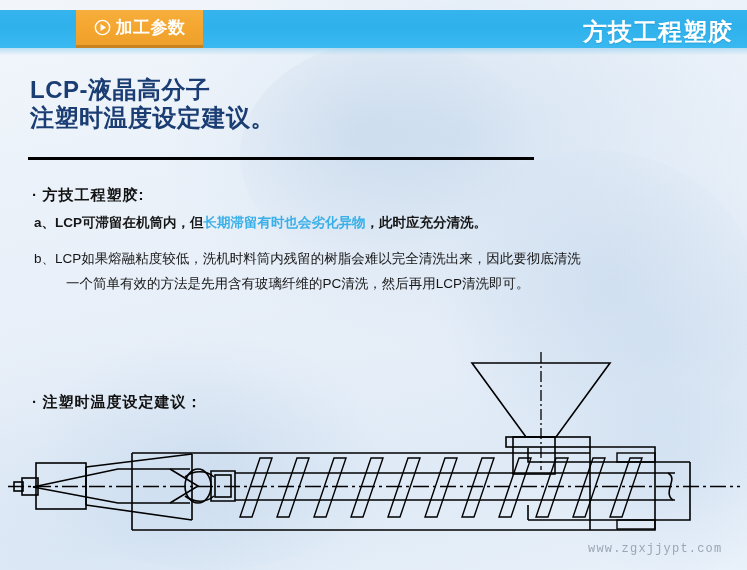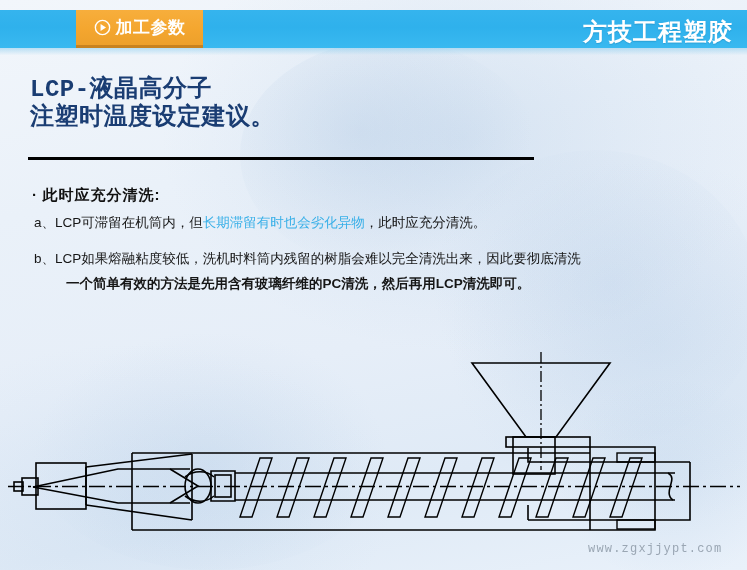--- a/index.html
+++ b/index.html
@@ -103,21 +103,21 @@
 
   
   .title-block {
     position: absolute;
     left: 30px;
     top: 76px;
     width: 520px;
   }
   .title-line {
     color: #1a3d73;
-    font-family: Liberation Mono, monospace;
+    font-family: Liberation Sans, sans-serif;
     font-size: 24px;
     font-weight: bold;
     line-height: 28px;
     letter-spacing: 0.5px;
     white-space: nowrap;
   }
   .title-rule {
     position: absolute;
     left: 28px;
     top: 157px;
@@ -145,23 +145,23 @@
   .para {
     position: absolute;
     font-size: 13.5px;
     line-height: 24px;
     color: #161616;
     white-space: nowrap;
   }
   .para .hl {
     color: #3ab0e8;
   }
-  #para-a { left: 34px; top: 211px; }
+  #para-a { left: 34px; top: 211px; font-weight: bold; }
   #para-b1 { left: 34px; top: 247px; }
-  #para-b2 { left: 66px; top: 272px; font-weight: bold; }
+  #para-b2 { left: 66px; top: 272px; }
 
   
   #diagram {
     position: absolute;
     left: 0;
     top: 340px;
     width: 747px;
     height: 230px;
   }
 
@@ -202,35 +202,39 @@
   <div class="brand">方技工程塑胶</div>
 
   <div class="title-block">
     <div class="title-line">LCP-液晶高分子</div>
     <div class="title-line">注塑时温度设定建议。</div>
   </div>
   <div class="title-rule"></div>
 
   <div class="section" id="sec-pre">
     <span class="section-heading">·</span>
-    <span class="section-heading">此时应充分清洗:</span>
+    <span class="section-heading">方技工程塑胶:</span>
   </div>
 
   <div class="para" id="para-a">
     <span>a、</span><span>LCP可滞留在机筒内，但</span><span class="hl">长期滞留有时也会劣化异物</span><span>，此时应充分清洗。</span>
   </div>
 
   <div class="para" id="para-b1">
     <span>b、</span><span>LCP如果熔融粘度较低，洗机时料筒内残留的树脂会难以完全清洗出来，因此要彻底清洗</span>
   </div>
 
   <div class="para" id="para-b2">
     <span>一个简单有效的方法是先用含有玻璃纤维的PC清洗，然后再用LCP清洗即可。</span>
   </div>
 
+  <div class="section" id="sec-temp">
+    <span class="section-heading">·</span>
+    <span class="section-heading">注塑时温度设定建议：</span>
+  </div>
 
   <svg id="diagram" viewBox="0 0 747 230">
     <g fill="none" stroke="#000000" stroke-width="1.6" stroke-linejoin="miter" stroke-linecap="butt">
 
       <g>
         <path d="M472 23 L610 23 L556 97 L526 97 Z"></path>
       </g>
 
       <g stroke-dasharray="11 3 2 3" stroke-width="1.3">
         <line x1="541" y1="12" x2="541" y2="130"></line>

